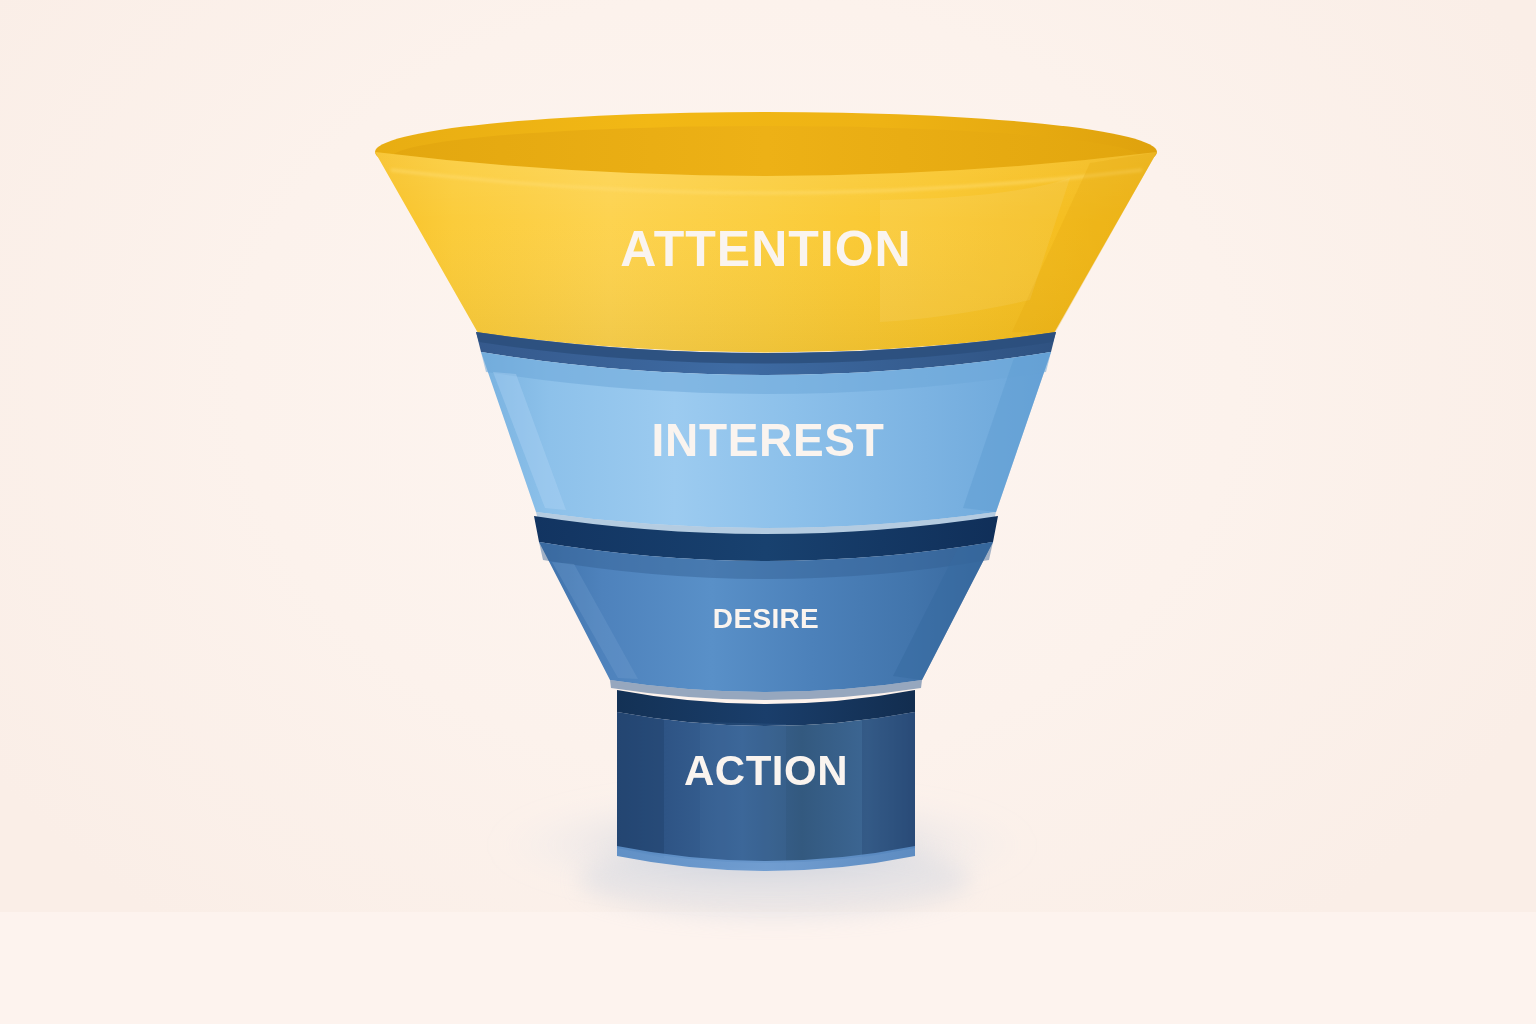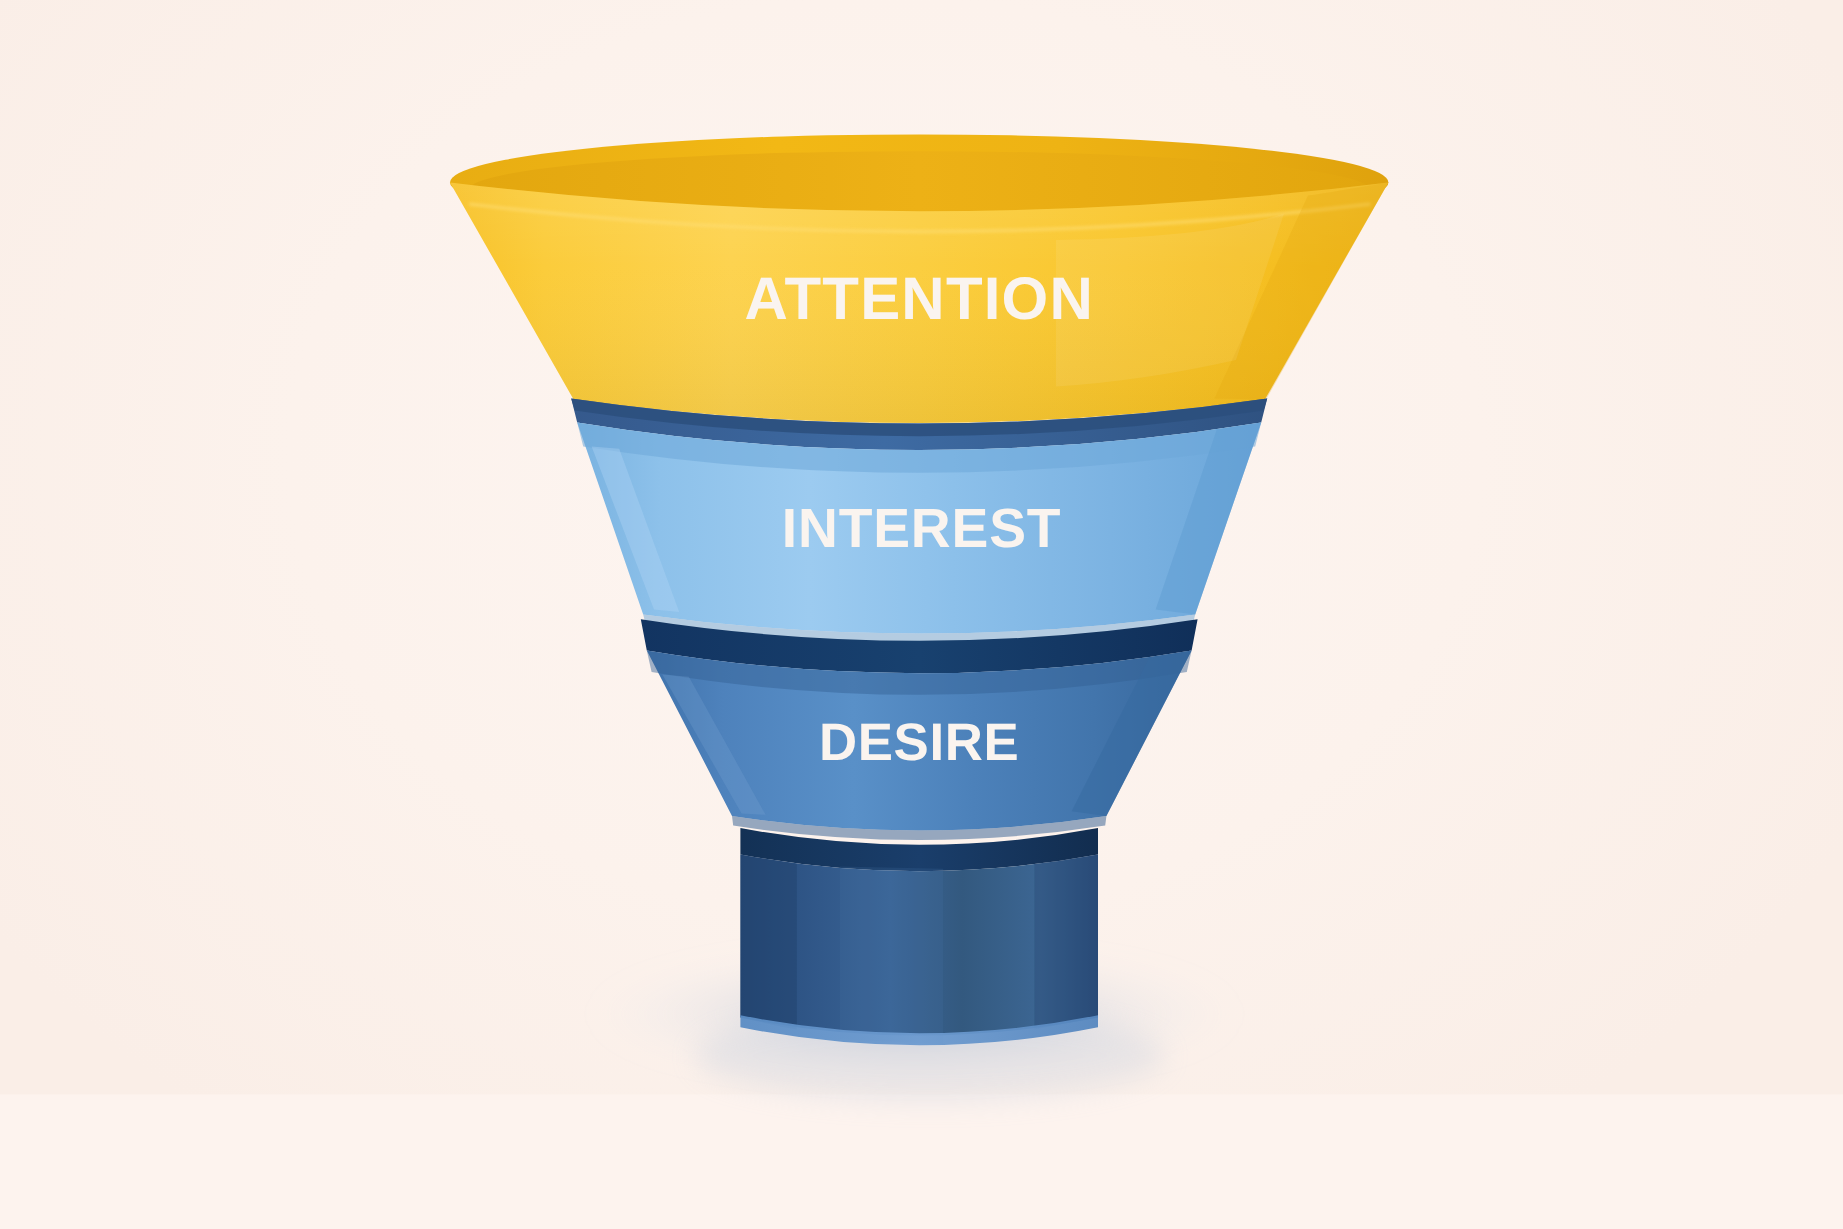--- a/index.html
+++ b/index.html
@@ -34,21 +34,21 @@
     font-weight: 700;
     letter-spacing: 0.018em;
     white-space: nowrap;
     text-align: center;
     transform: translate(-50%, -50%);
     font-family: "Liberation Sans", sans-serif;
     user-select: none;
   }
   #label-attention { left: 766px; top: 249px; font-size: 50px; letter-spacing: 0.02em; }
   #label-interest  { left: 768px; top: 440px; font-size: 46px; letter-spacing: 0.015em; }
-  #label-desire    { left: 766px; top: 619px; font-size: 44px; letter-spacing: 0.012em; }
+  #label-desire    { left: 766px; top: 619px; font-size: 28px; letter-spacing: 0.012em; }
   #label-action    { left: 766px; top: 771px; font-size: 42px; letter-spacing: 0.012em; }
 </style>
 </head>
 <body>
 
 <div id="stage">
 
   <svg id="funnel-svg" viewBox="0 0 1536 1024" xmlns="http://www.w3.org/2000/svg">
     <defs>
 
@@ -235,14 +235,15 @@
       <path d="M 617 846 Q 766 876 915 846 L 915 856 Q 766 886 617 856 Z" fill="url(#gradActionBottom)" opacity="0.95"></path>
     </g>
   </svg>
 
   <div class="stage-label" id="label-attention">ATTENTION</div>
 
   <div class="stage-label" id="label-interest">INTEREST</div>
 
   <div class="stage-label" id="label-desire">DESIRE</div>
 
+  <div class="stage-label" id="label-action">ACTION</div>
 
 </div>
 
 </body></html>

